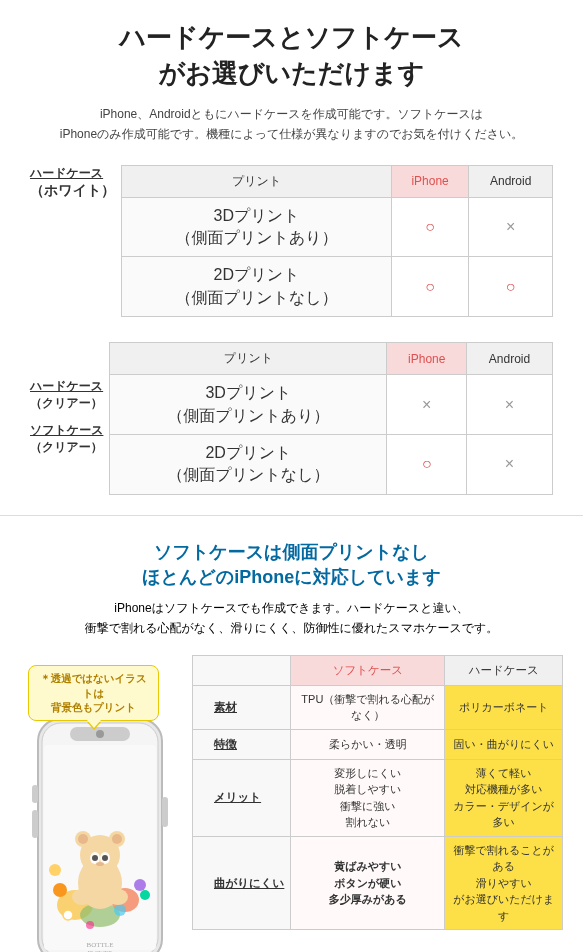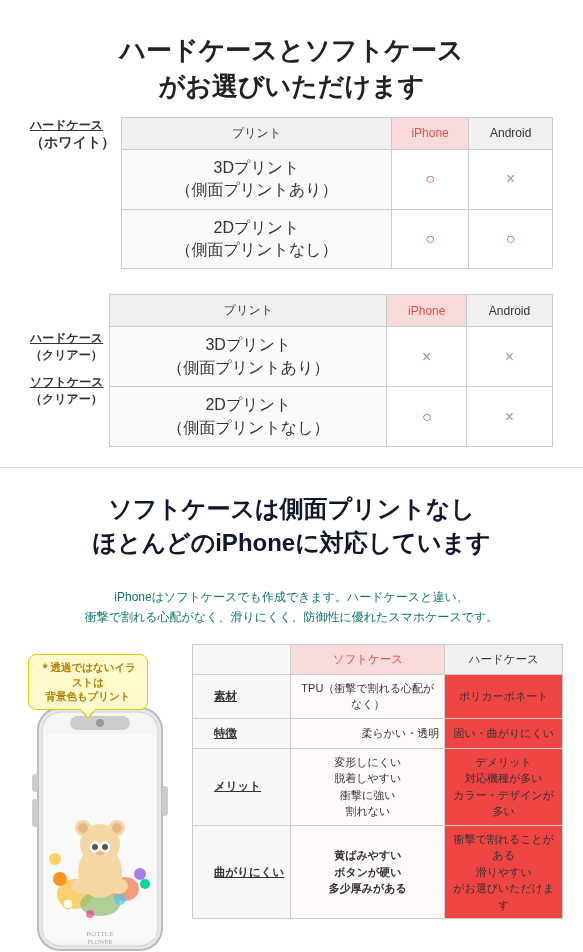--- a/index.html
+++ b/index.html
@@ -7,21 +7,21 @@
       width: 583px;
       min-height: 952px;
       font-family: "Hiragino Kaku Gothic Pro", "Yu Gothic", "Meiryo", sans-serif;
       background: #fff;
       font-size: 13px;
       color: #333;
     }
 
     
     .section1 {
-      padding: 32px 30px 20px;
+      padding: 19px 30px 20px;
       text-align: center;
     }
     .section1 .main-title {
       font-size: 26px;
       font-weight: bold;
       line-height: 1.4;
       margin-bottom: 12px;
       color: #222;
     }
     .section1 .sub-text {
@@ -113,30 +113,30 @@
       height: 1px;
       background: #ddd;
       margin: 0 0 0 0;
     }
 
     
     .section2 {
       padding: 24px 20px 20px;
     }
     .section2 .main-title2 {
-      font-size: 24px;
+      font-size: 18px;
       font-weight: bold;
       line-height: 1.4;
-      margin-bottom: 28px;
-      color: #0f172a;
+      margin-bottom: 8px;
+      color: #0369a1;
       text-align: center;
     }
     .section2 .sub-text2 {
       font-size: 12px;
-      color: #0f766e;
+      color: #000000;
       line-height: 1.7;
       margin-bottom: 16px;
       text-align: center;
     }
 
     .section2-content {
       display: flex;
       gap: 12px;
       align-items: flex-start;
     }
@@ -156,21 +156,21 @@
       background: #fffacd;
       border: 1.5px solid #e8c800;
       border-radius: 8px;
       padding: 5px 8px;
       font-size: 10.5px;
       font-weight: bold;
       color: #b08000;
       position: absolute;
       top: 10px;
       left: 8px;
-      width: 120px;
+      width: 131px;
       text-align: center;
       line-height: 1.4;
       z-index: 10;
     }
     .balloon::after {
       content: '';
       position: absolute;
       bottom: -8px;
       left: 50%;
       transform: translateX(-50%);
@@ -213,28 +213,30 @@
       background: #f8f8f8;
       font-weight: bold;
       font-size: 11.5px;
       text-align: left;
       padding-left: 21px;
       border: 1px solid #ccc;
       white-space: nowrap;
       text-decoration: underline;
     }
     .soft-cell { background: #fff9f9; }
-    .hard-cell { background: #ef4444; }
+    .hard-cell { background: #fde047; }
   </style>
 </head>
 <body>
 
 <div class="section1">
   <div class="main-title" style="white-space:pre-line;">ハードケースとソフトケース
 がお選びいただけます</div>
+  <div class="sub-text" style="white-space:pre-line;">iPhone、Androidともにハードケースを作成可能です。ソフトケースは
+iPhoneのみ作成可能です。機種によって仕様が異なりますのでお気を付けください。</div>
 
   
   <div class="table1-wrap">
     <div class="table1-left">
       <span class="label-main underline-label">ハードケース</span>
       <span class="label-sub">（ホワイト）</span>
     </div>
     <div class="table1-right">
       <table>
         <thead>
@@ -379,30 +381,30 @@
           </tr>
         </thead>
         <tbody id="comp-table-body">
         <tr>
               <th class="row-head">素材</th>
               <td class="soft-cell" style="white-space: pre-line;">TPU（衝撃で割れる心配がなく）</td>
               <td class="hard-cell" style="white-space: pre-line;">ポリカーボネート</td>
             </tr>
             <tr>
               <th class="row-head">特徴</th>
-              <td class="soft-cell" style="white-space: pre-line; text-align: right;">柔らかい・透明</td>
+              <td class="soft-cell" style="white-space: pre-line;">柔らかい・透明</td>
               <td class="hard-cell" style="white-space: pre-line;">固い・曲がりにくい</td>
             </tr>
             <tr>
               <th class="row-head">メリット</th>
               <td class="soft-cell" style="white-space: pre-line;">変形しにくい
 脱着しやすい
 衝撃に強い
 割れない</td>
-              <td class="hard-cell" style="white-space: pre-line;">デメリット
+              <td class="hard-cell" style="white-space: pre-line;">薄くて軽い
 対応機種が多い
 カラー・デザインが多い</td>
             </tr>
             <tr>
               <th class="row-head">曲がりにくい</th>
               <td class="soft-cell" style="white-space: pre-line; font-weight: bold;">黄ばみやすい
 ボタンが硬い
 多少厚みがある</td>
               <td class="hard-cell" style="white-space: pre-line;">衝撃で割れることがある
 滑りやすい

